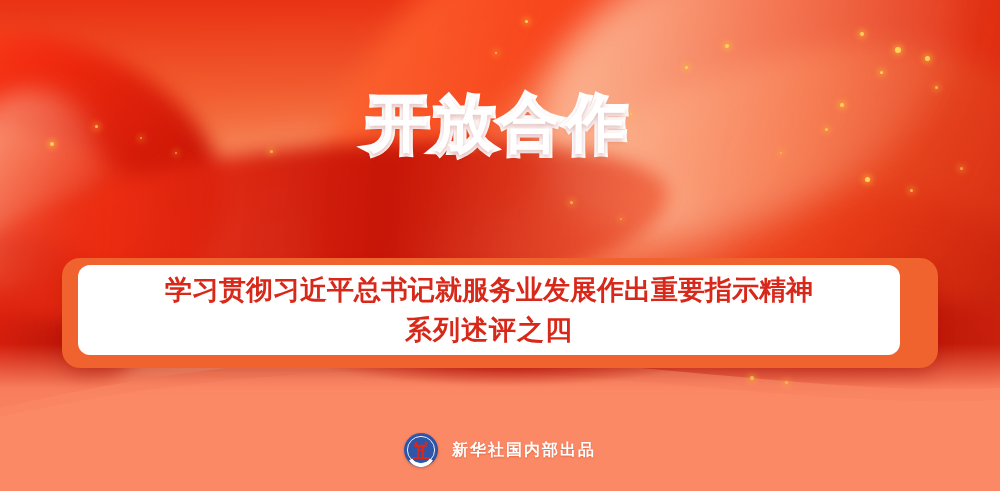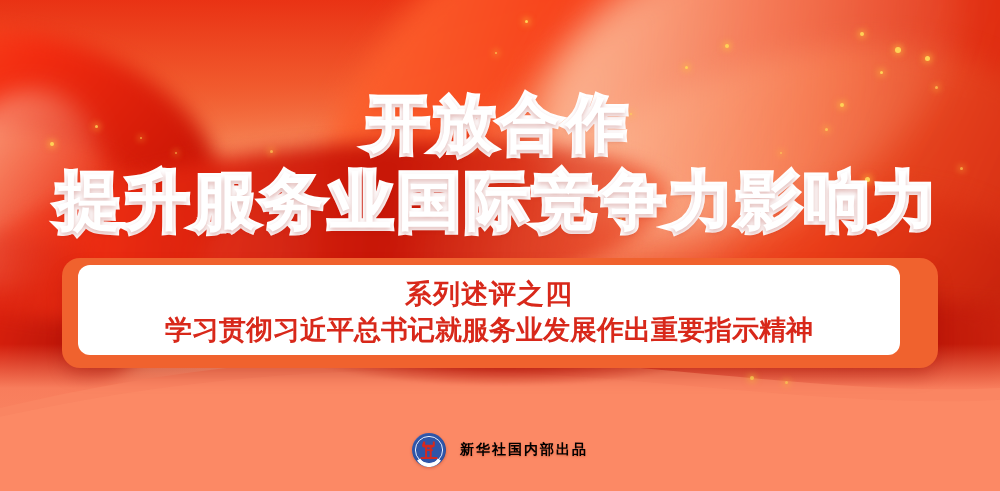--- a/index.html
+++ b/index.html
@@ -159,21 +159,21 @@
     display:flex;align-items:center;justify-content:center;gap:14px;z-index:7;
   }
   .logo{
     width:34px;height:34px;border-radius:50%;
     background:radial-gradient(circle at 34% 28%, #4a6fc4 0%, #2f55a8 45%, #1f3f86 100%);
     position:relative;box-shadow:0 1px 3px rgba(120,20,0,.3);
     display:block;
   }
   .footer-text{
     font-family:"DejaVu Sans","Liberation Sans",sans-serif;
-    color:#000000;font-size:14px;font-weight:600;letter-spacing:2px;
+    color:#ffffff;font-size:16px;font-weight:600;letter-spacing:2px;
     text-shadow:0 1px 2px rgba(170,40,10,.35);
   }
 </style>
 </head>
 <body>
 
 <div class="poster">
 
   <div class="bg-base"></div>
   <div class="bg-top-red"></div>
@@ -221,28 +221,27 @@
   <div class="spark" style="left:86.5%;top:36.0%;width:5px;height:5px;"></div>
   <div class="spark" style="left:91.0%;top:38.5%;width:3px;height:3px;opacity:.8;"></div>
   <div class="spark" style="left:96.0%;top:34.0%;width:3px;height:3px;opacity:.7;"></div>
   <div class="spark" style="left:57.0%;top:41.0%;width:3px;height:3px;opacity:.7;"></div>
   <div class="spark" style="left:62.0%;top:44.5%;width:2px;height:2px;opacity:.6;"></div>
   <div class="spark" style="left:75.0%;top:76.5%;width:4px;height:4px;"></div>
   <div class="spark" style="left:78.5%;top:77.5%;width:3px;height:3px;opacity:.8;"></div>
 
   <div class="title-wrap">
     <div class="title-line title-1">开放合作</div>
-    <div class="title-line title-2">提升服务业国际竞争力影响力</div>
   </div>
 
   <div class="sub-shadow"></div>
   <div class="sub-frame"></div>
   <div class="sub-card">
+    <div class="sub-line sub-line-1">学习贯彻习近平总书记就服务业发展作出重要指示精神</div>
     <div class="sub-line sub-line-2">系列述评之四</div>
-    <div class="sub-line sub-line-1">学习贯彻习近平总书记就服务业发展作出重要指示精神</div>
   </div>
 
   <div class="footer">
     <span class="logo">
       <svg width="34" height="34" viewBox="0 0 34 34" style="display:block;">
         <circle cx="17" cy="17" r="16.2" fill="#2f55a8"></circle>
         <circle cx="17" cy="17" r="13.6" fill="none" stroke="#e8eefb" stroke-width="1"></circle>
         <path d="M11.2 8.6 h2.0 v3.2 h7.6 v-3.2 h2.0 v4.0 c0 1.2 -0.7 1.8 -1.9 1.8 h-1.2 v9.6 h-2.0 v-9.6 h-2.6 v9.6 h-2.0 v-9.6 h-1.2 c-1.2 0 -1.9 -0.6 -1.9 -1.8 z" fill="#d6281d"></path>
         <rect x="13.2" y="16.2" width="7.6" height="1.7" fill="#d6281d"></rect>
         <rect x="8.6" y="24.1" width="16.8" height="1.9" fill="#d6281d"></rect>

